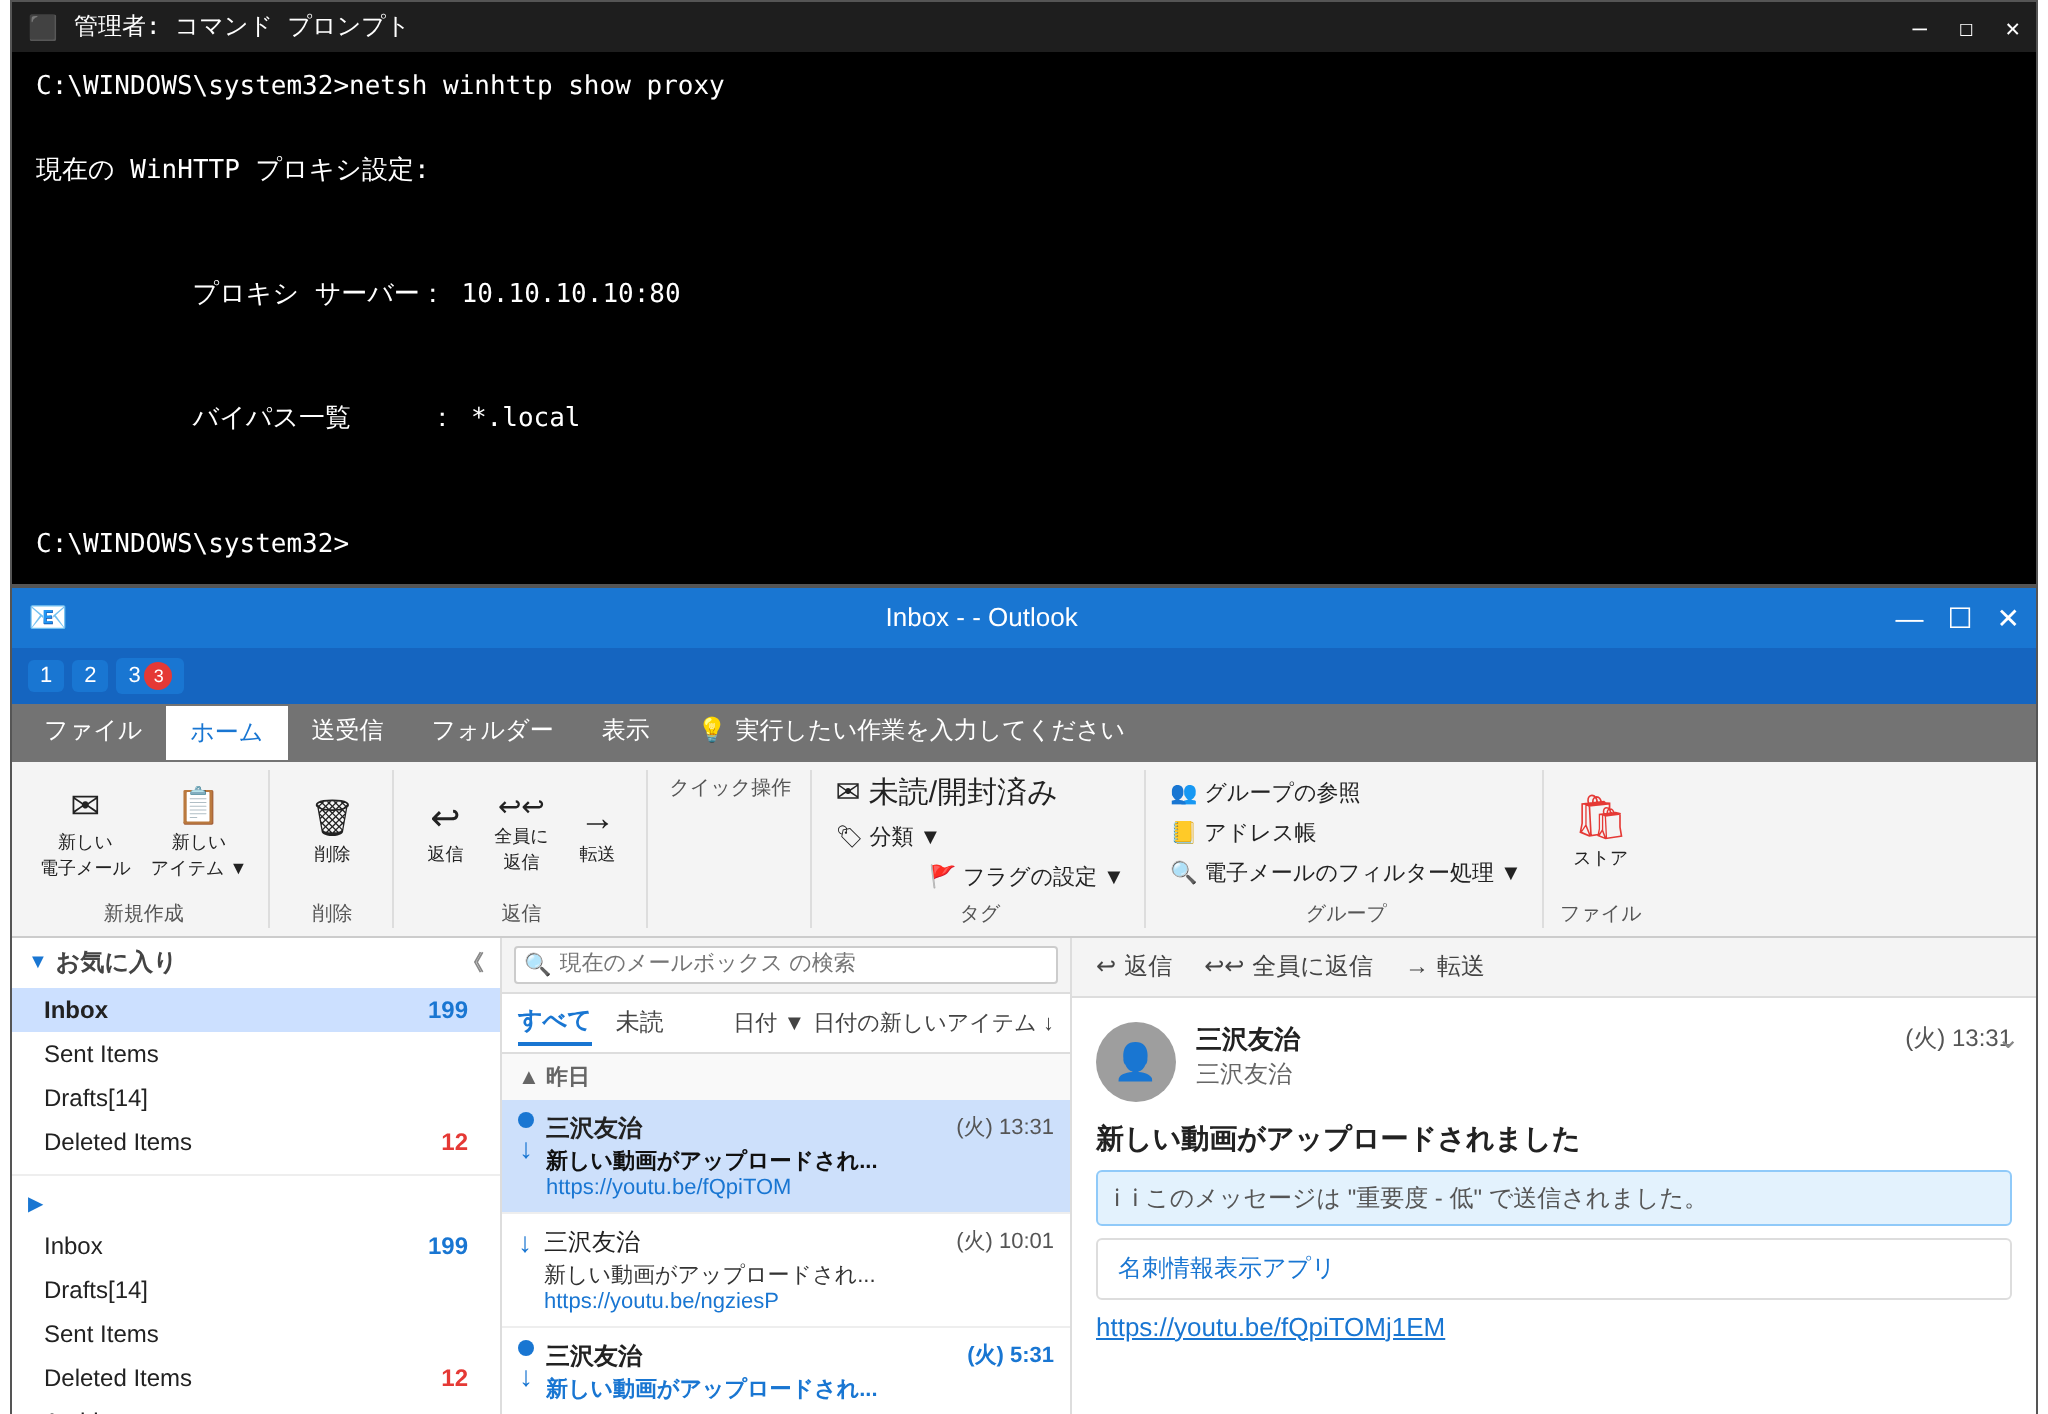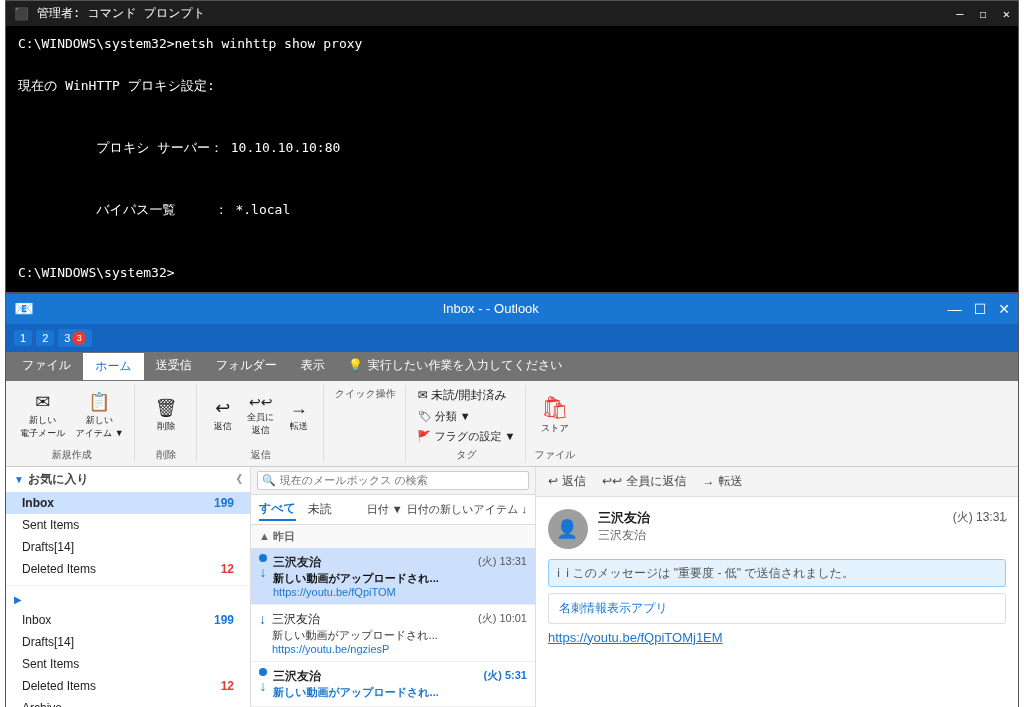--- a/index.html
+++ b/index.html
@@ -486,27 +486,35 @@
           </div>
           <div class="ribbon-group-label">返信</div>
         </div>
 
         <div class="ribbon-group" style="min-width:80px;">
           <div class="ribbon-group-label">クイック操作</div>
         </div>
 
         <div class="ribbon-group" style="min-width:90px;">
           <div class="ribbon-buttons" style="flex-direction:column;align-items:flex-start;gap:1px;">
-            <div class="ribbon-btn" style="flex-direction:row;font-size:12px;">✉ 未読/開封済み</div>
+            <div class="ribbon-btn" style="flex-direction:row;font-size:15px;">✉ 未読/開封済み</div>
             <div class="ribbon-btn" style="flex-direction:row;font-size:11px;">🏷 分類 ▼</div>
-            <div class="ribbon-btn" style="flex-direction:row;font-size:11px;">🚩 フラグの設定 ▼</div>
+            <div class="ribbon-btn" style="flex-direction:row;font-size:11px;margin-left:47px;">🚩 フラグの設定 ▼</div>
           </div>
           <div class="ribbon-group-label">タグ</div>
         </div>
 
+        <div class="ribbon-group" style="min-width:130px;">
+          <div class="ribbon-buttons" style="flex-direction:column;align-items:flex-start;gap:1px;">
+            <div class="ribbon-btn" style="flex-direction:row;font-size:11px;">👥 グループの参照</div>
+            <div class="ribbon-btn" style="flex-direction:row;font-size:11px;">📒 アドレス帳</div>
+            <div class="ribbon-btn" style="flex-direction:row;font-size:11px;">🔍 電子メールのフィルター処理 ▼</div>
+          </div>
+          <div class="ribbon-group-label">グループ</div>
+        </div>
 
 
         <div class="ribbon-group" style="min-width:50px;">
           <div class="ribbon-buttons">
             <div class="ribbon-btn">
               <span class="ribbon-icon" style="color:#e53935;font-size:22px;">🛍</span>
               <span style="font-size:9px;">ストア</span>
             </div>
           </div>
           <div class="ribbon-group-label">ファイル</div>
@@ -640,20 +648,21 @@
             </div>
             <div id="email-meta">
               <div id="email-from">三沢友治</div>
               <div id="email-to-line">
                 <span>三沢友治</span>
               </div>
             </div>
             <div id="email-datetime">(火) 13:31</div>
             <span id="expand-btn">⌄</span>
           </div>
+          <div id="email-subject-line">新しい動画がアップロードされました</div>
           <div id="email-priority-notice">
             <span>ℹ</span>
             <span>ℹ このメッセージは "重要度 - 低" で送信されました。</span>
           </div>
           <div id="card-section">名刺情報表示アプリ</div>
           <a id="email-link">https://youtu.be/fQpiTOMj1EM</a>
         </div>
       </div>
     </div>
 

